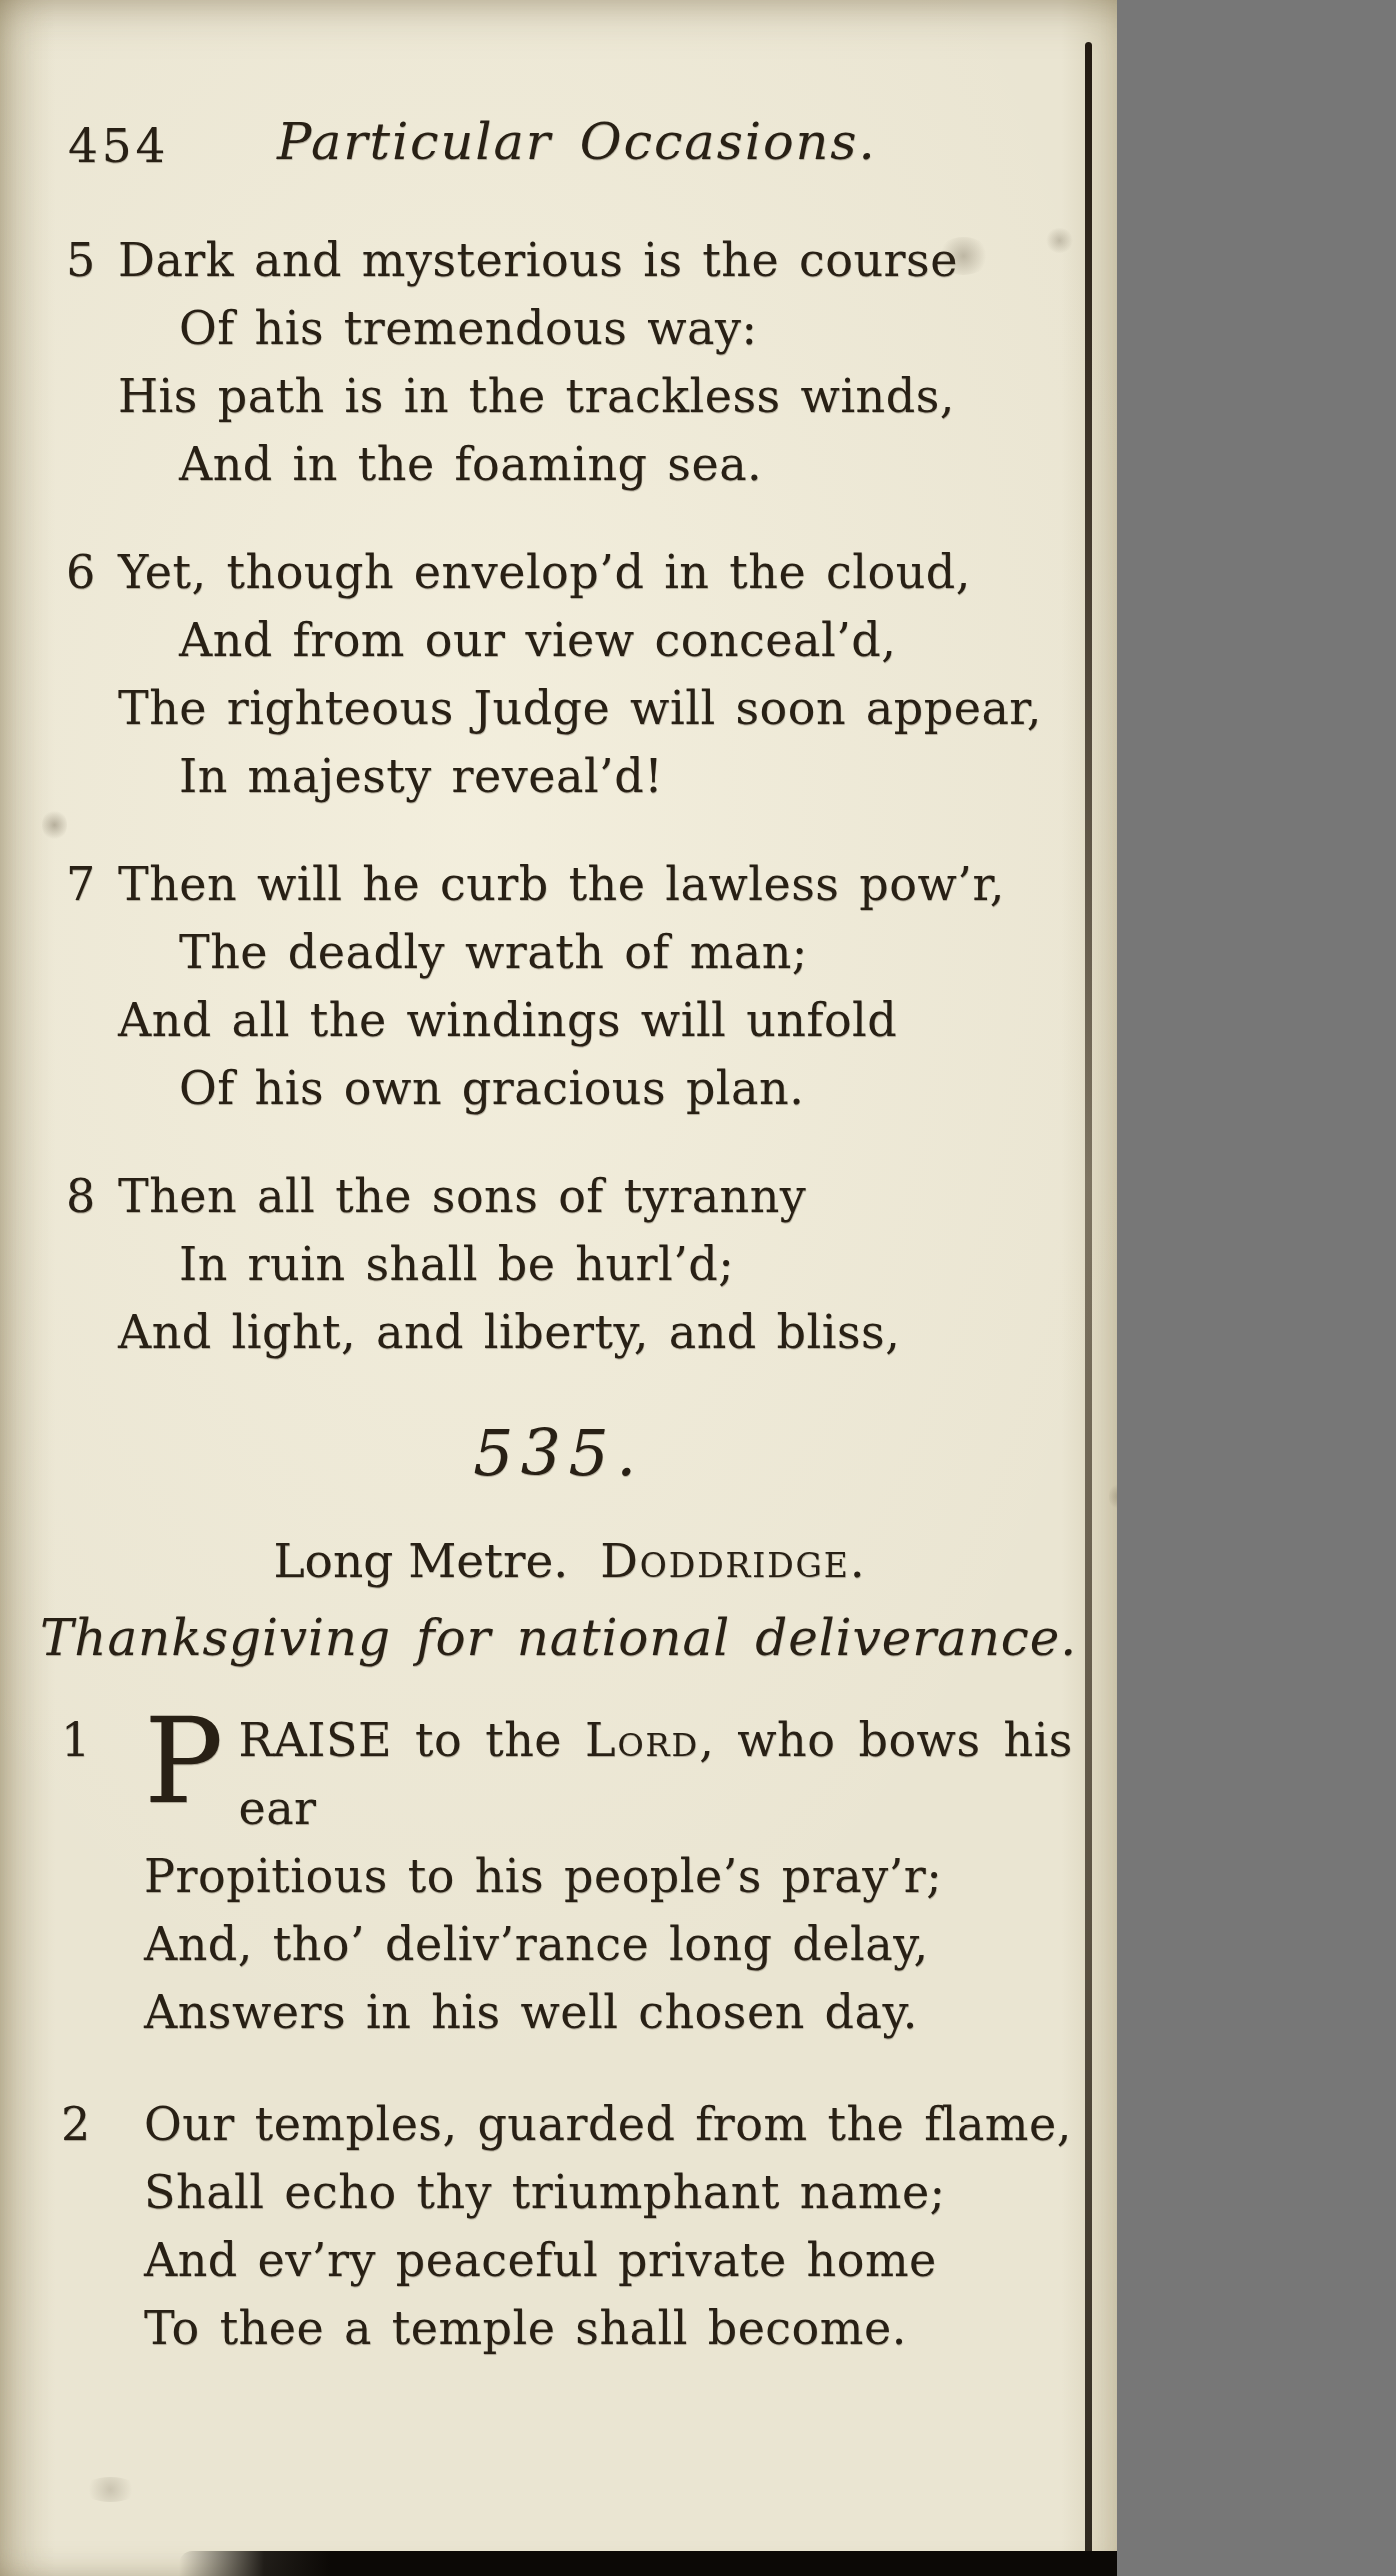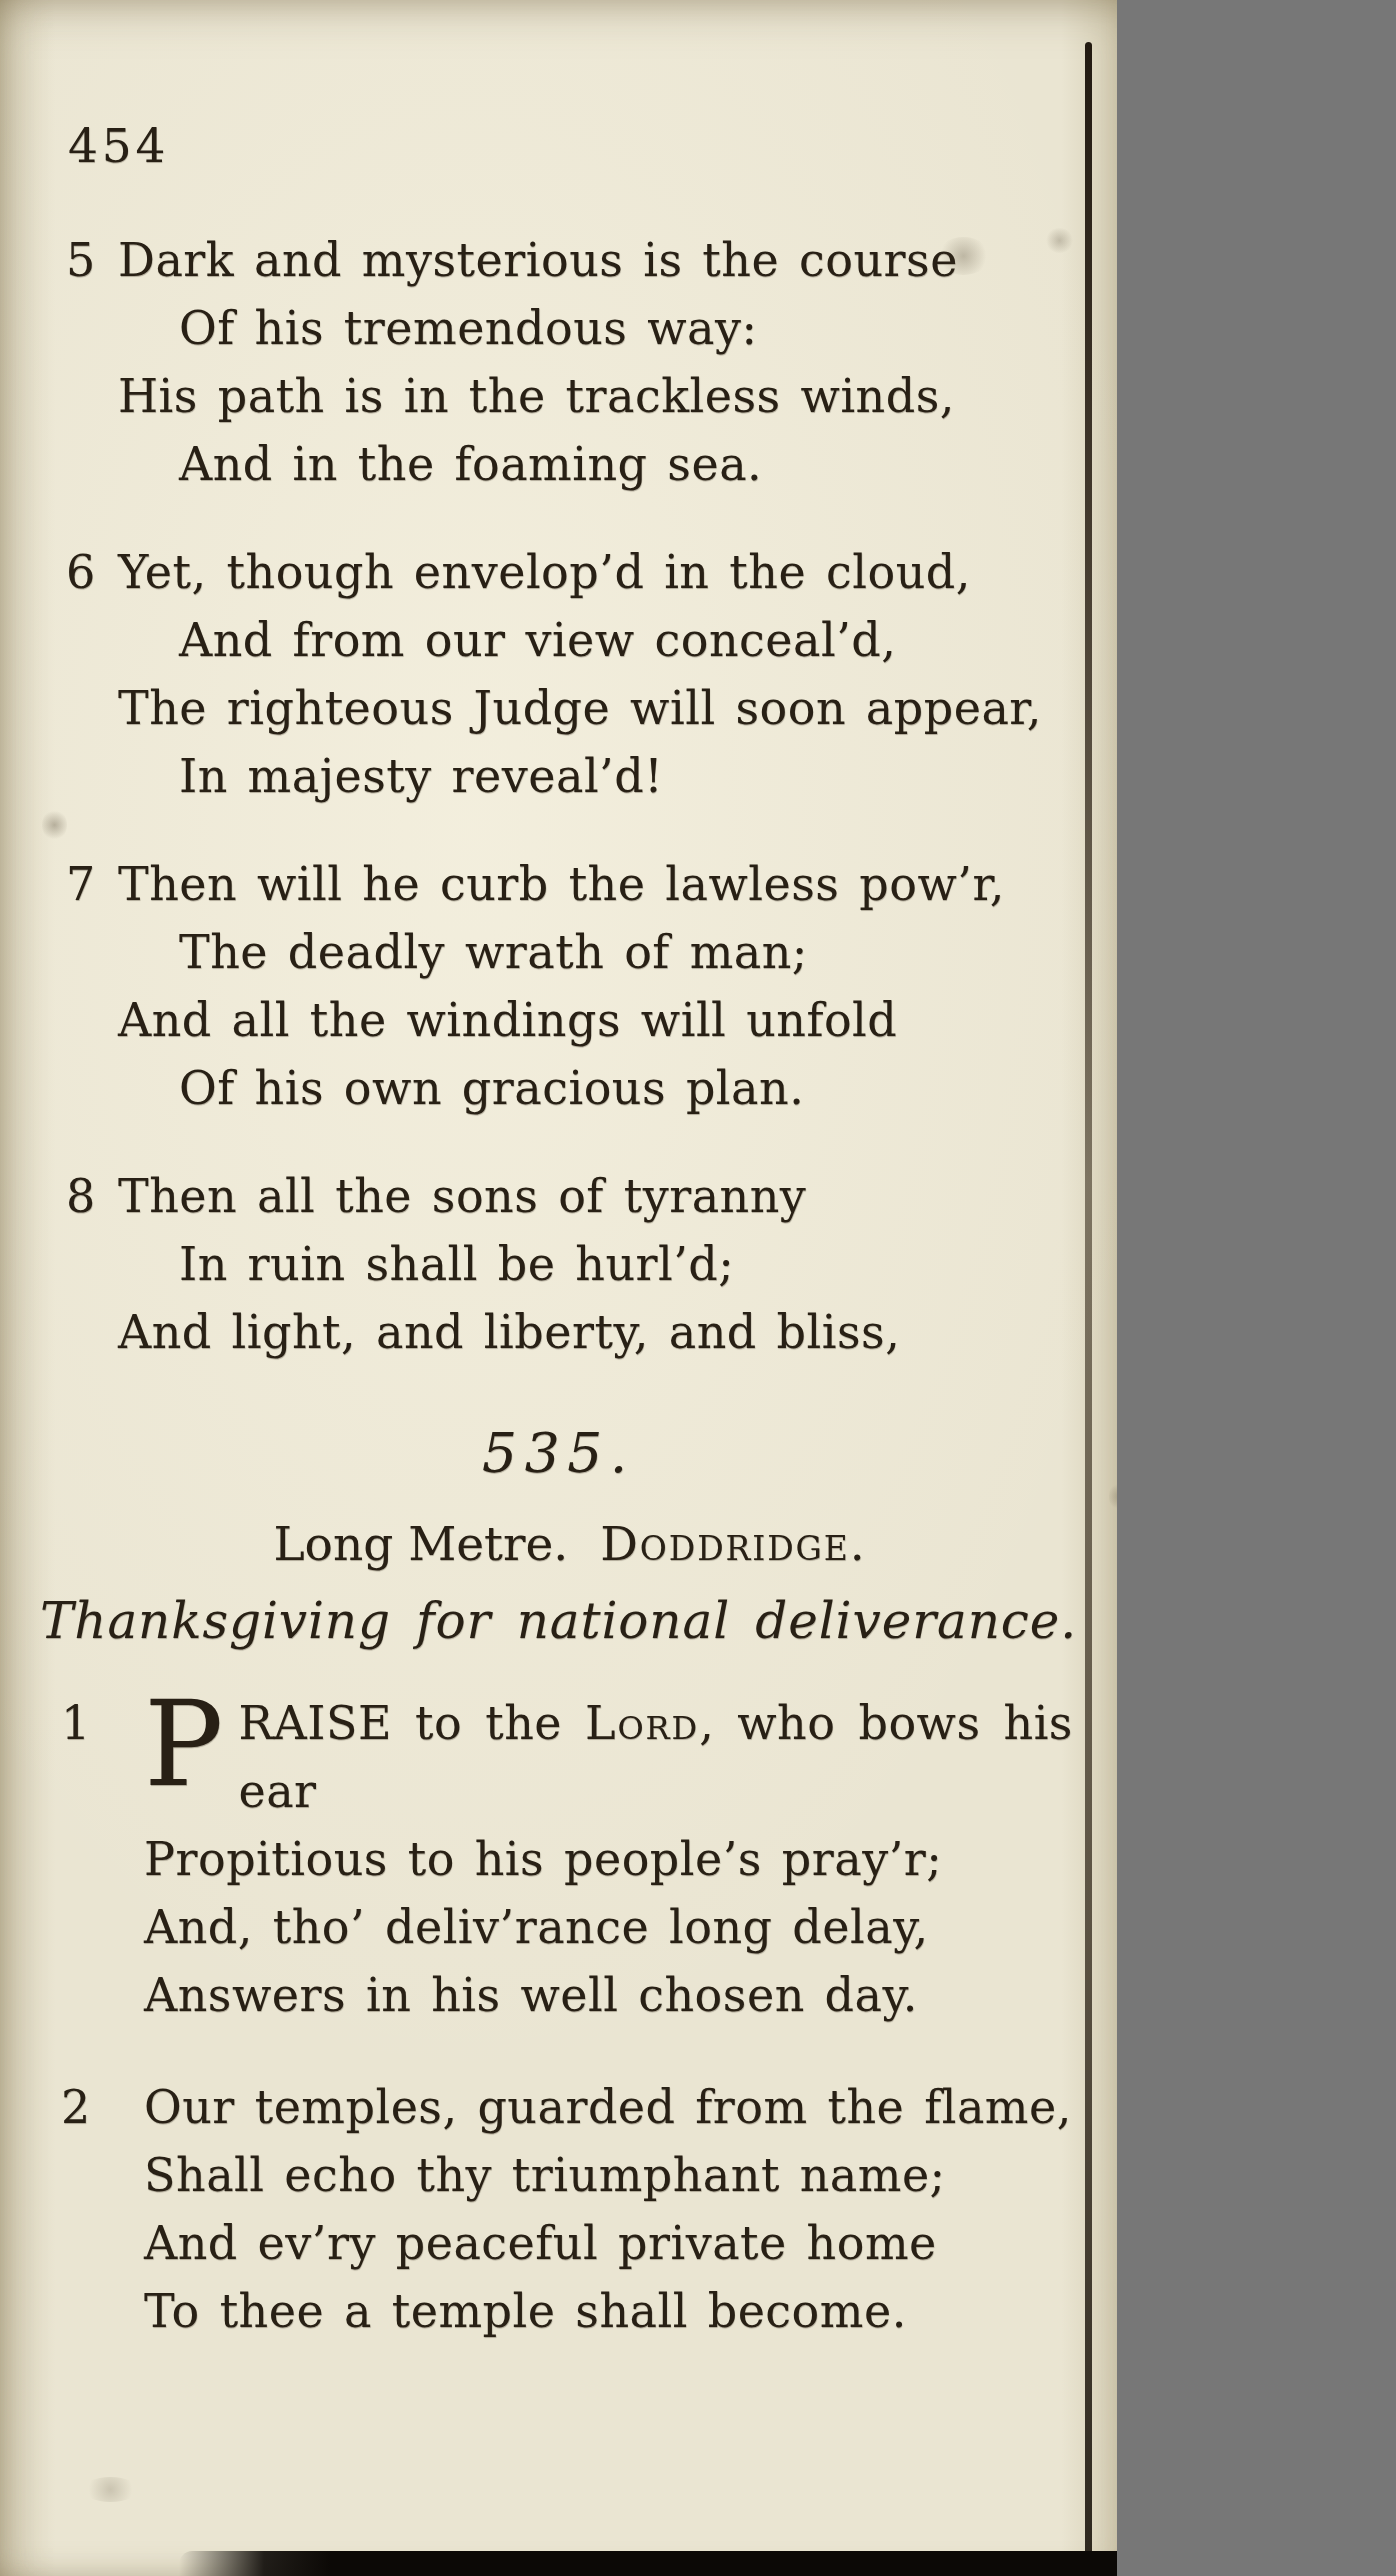--- a/index.html
+++ b/index.html
@@ -40,22 +40,22 @@
   
   .verse { position: relative; margin-bottom: 40px; font-size: 46px; line-height: 68px; }
   .vnum  { position: absolute; left: 66px; top: 0; }
   .vlines { margin-left: 118px; }
   .vline { white-space: pre; letter-spacing: 0.5px; word-spacing: 4.7px; }
   .vline.indent { padding-left: 61px; }
 
   
   .hymn-number {
     text-align: center; font-style: italic;
-    font-size: 55px; line-height: 95px; letter-spacing: 7.6px;
-    margin: 17px 0 15px 0;
+    font-size: 63px; line-height: 95px; letter-spacing: 7.6px;
+    margin: 17px 0 32px 0;
   }
   .metre-row { text-align: center; font-size: 47px; line-height: 55px; margin-bottom: 23px; padding-left: 23px; }
   .metre-label { margin-right: 32px; }
   .sc { font-variant: small-caps; letter-spacing: 1.9px; }
   .hymn-subject {
     text-align: center; font-style: italic;
     font-size: 50px; line-height: 55px;
     letter-spacing: 0.9px; word-spacing: 8.5px;
     margin-bottom: 40px;
   }
@@ -97,20 +97,21 @@
   .s4 { left: 1109px; top: 1482px; width: 21px; height: 28.5px; opacity: .45; }
   .s5 { left: 82px;   top: 2477px; width: 57px; height: 25px; opacity: .35; }
 </style>
 </head>
 <body>
 
 <div class="page">
 
   <div class="header">
     <span class="page-num">454</span>
+    <span class="running-title">Particular Occasions.</span>
   </div>
 
   <div class="verse">
     <span class="vnum">5</span>
     <div class="vlines">
       <div class="vline">Dark and mysterious is the course</div>
       <div class="vline indent">Of his tremendous way:</div>
       <div class="vline">His path is in the trackless winds,</div>
       <div class="vline indent">And in the foaming sea.</div>
     </div>

